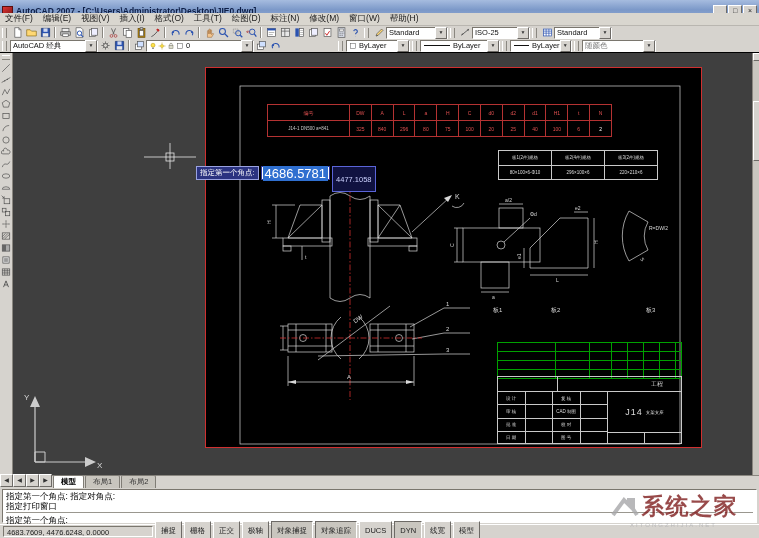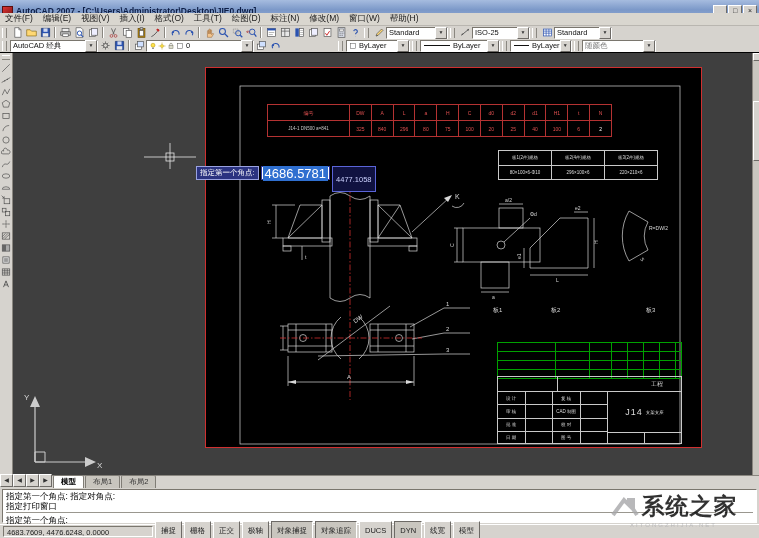--- a/index.html
+++ b/index.html
@@ -104,21 +104,21 @@
     display:flex;align-items:center;gap:2px;padding:0 3px;box-sizing:border-box;}
   .coords{width:150px;height:11px;border:1px solid;border-color:#7a766e #fff #fff #7a766e;
     font-size:7.5px;color:#222;padding:0 3px;line-height:11px;box-sizing:border-box;white-space:nowrap;overflow:hidden;}
   .sbtn{height:11px;line-height:10px;font-size:7.5px;color:#222;padding:4px 5px;background:#d6d3ce;
     border:1px solid;border-color:#fff #6d6a66 #6d6a66 #fff;white-space:nowrap;}
   .sbtn.pressed{border-color:#6d6a66 #fff #fff #6d6a66;background:#c9c6bf;}
   
   .wmark{left:588px;top:482px;width:171px;height:54px;z-index:30;pointer-events:none;opacity:.8;
     display:flex;flex-direction:column;align-items:center;justify-content:center;}
   .wm-row{display:flex;align-items:center;gap:2px;}
-  .wm-txt{font-size:23px;font-weight:bold;color:#000000;letter-spacing:1px;white-space:nowrap;
+  .wm-txt{font-size:23px;font-weight:bold;color:#7f1d1d;letter-spacing:1px;white-space:nowrap;
     text-shadow:1px 1px 0 #fff;}
   .wm-sub{font-size:6px;color:#b4b4b6;letter-spacing:2px;white-space:nowrap;}
 </style>
 </head>
 <body>
 
 <svg width="0" height="0" style="position:absolute" aria-hidden="true">
 <defs>
 <symbol id="i-page" viewBox="0 0 16 16">
         <path d="M4 1h6l3 3v11H4z" fill="#fff" stroke="#555"></path>

